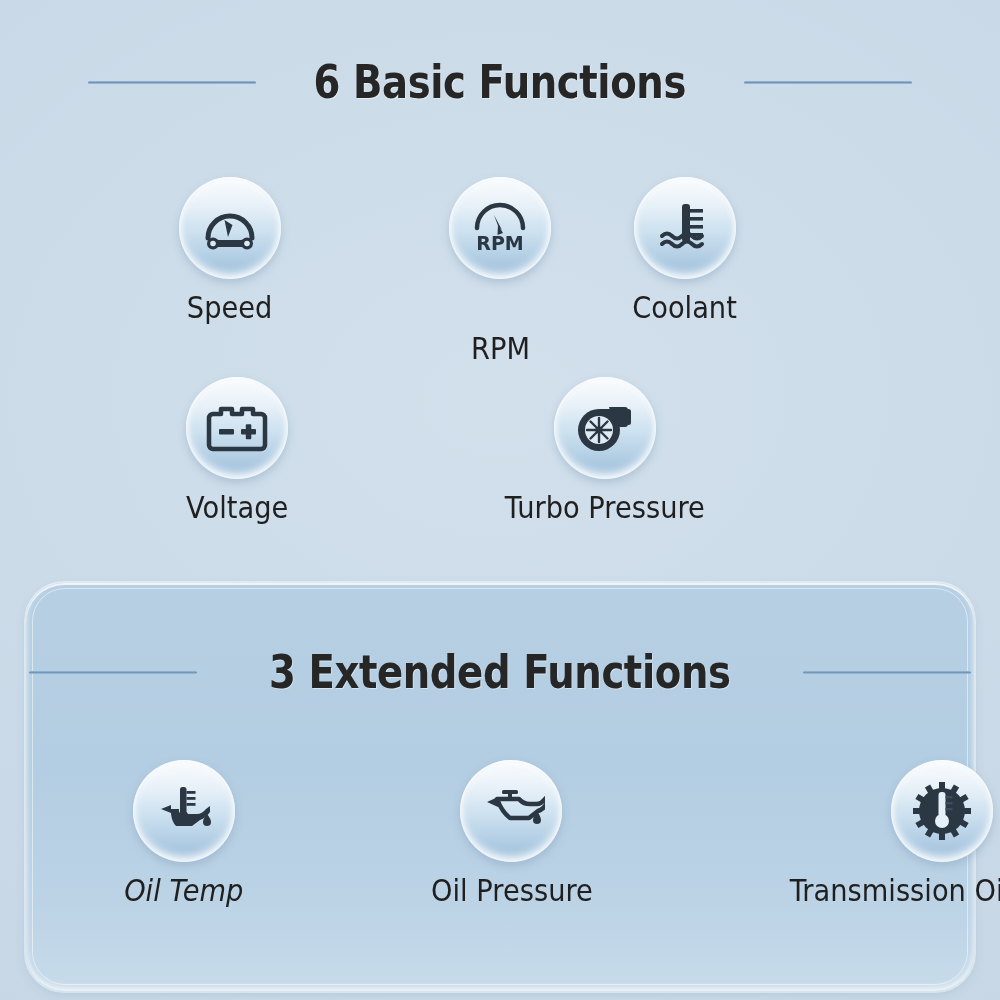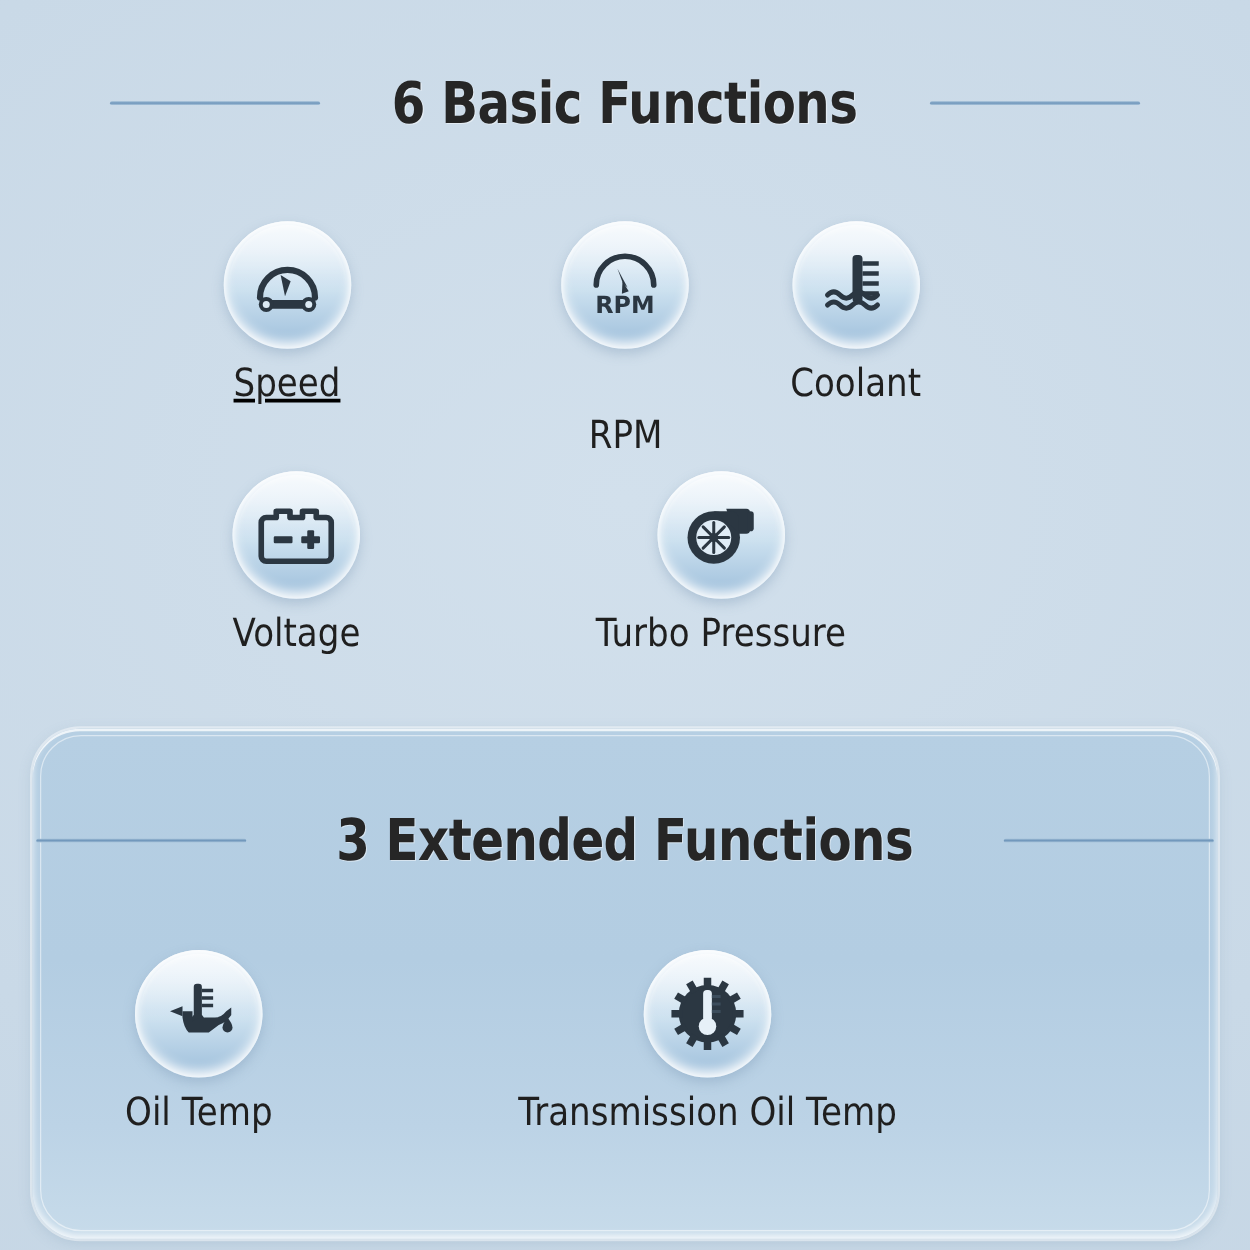--- a/index.html
+++ b/index.html
@@ -120,32 +120,32 @@
     font-family: "DejaVu Sans", "Liberation Sans", sans-serif;
     font-size: 31px;
     color: #1f1f1f;
     white-space: nowrap;
     transform: scaleX(0.88);
     line-height: 1;
   }
 
   
   #row-basic-1 { top: 177px; }
-  #row-basic-2 { top: 377px; }
+  #row-basic-2 { top: 377px; gap: 28px; }
   #row-ext-1   { top: 760px; }
 
-  #row-basic-1 .cell:nth-child(1) { margin-left: 179px; text-decoration: underline; }
+  #row-basic-1 .cell:nth-child(1) { margin-left: 179px; }
   #row-basic-1 .cell:nth-child(2) { margin-left: 168px; gap: 41px; }
   #row-basic-1 .cell:nth-child(3) { margin-left: 74px; }
 
   #row-basic-2 .cell:nth-child(1) { margin-left: 179px; }
   #row-basic-2 .cell:nth-child(2) { margin-left: 168px; }
   #row-basic-2 .cell:nth-child(3) { margin-left: 166px; }
 
-  #row-ext-1 .cell:nth-child(1) { margin-left: 92px; }
+  #row-ext-1 .cell:nth-child(1) { margin-left: 116px; font-style: italic; }
   #row-ext-1 .cell:nth-child(2) { margin-left: 168px; }
   #row-ext-1 .cell:nth-child(3) { margin-left: 166px; }
 
   .ico-dark { fill: #2b3742; }
   .ico-stroke { stroke: #2b3742; fill: none; }
 </style>
 </head>
 <body>
 
 <div class="page">
@@ -272,20 +272,34 @@
             <circle cx="33.2" cy="33" r="5.2" class="ico-dark"></circle>
             <path d="M11 26 L21 22 L21 30 Z" class="ico-dark"></path>
             <path d="M21 26 h8 v8 q4 -3 10 -3 h8 q5 0 9 -5 l4 -3 v6 q-4 6 -10 8 l-8 6 h-16 q-4 -4 -5 -12 z" class="ico-dark"></path>
             <path d="M57 31 q4 5 4 8 a4 4 0 0 1 -8 0 q0 -3 4 -8 z" class="ico-dark"></path>
           </svg>
         </span>
       </div>
       <div class="label">Oil Temp</div>
     </div>
 
+    <div class="cell">
+      <div class="badge">
+        <span>
+          <svg width="68" height="48" viewBox="0 0 68 48">
+            <rect x="25" y="3" width="16" height="4" rx="1.6" class="ico-dark"></rect>
+            <rect x="31" y="5" width="4" height="7" class="ico-dark"></rect>
+            <path d="M10 15 L21 10 L21 20 Z" class="ico-dark"></path>
+            <path d="M20 12 h22 q4 5 11 5 h7 q4 0 7 -4 l3 -3 v6 q-3 6 -9 8 l-9 7 h-19 q-8 -6 -13 -19 z" class="ico-stroke" stroke-width="4.5" stroke-linejoin="round"></path>
+            <path d="M60 24 q4 6 4 9 a4 4 0 0 1 -8 0 q0 -3 4 -9 z" class="ico-dark"></path>
+          </svg>
+        </span>
+      </div>
+      <div class="label">Oil Pressure</div>
+    </div>
 
     <div class="cell">
       <div class="badge">
         <span>
           <svg width="58" height="58" viewBox="0 0 58 58">
             <g class="ico-dark">
               <circle cx="29" cy="29" r="23"></circle>
               <g>
                 <rect x="26" y="0" width="6" height="9"></rect>
                 <rect x="26" y="49" width="6" height="9"></rect>

